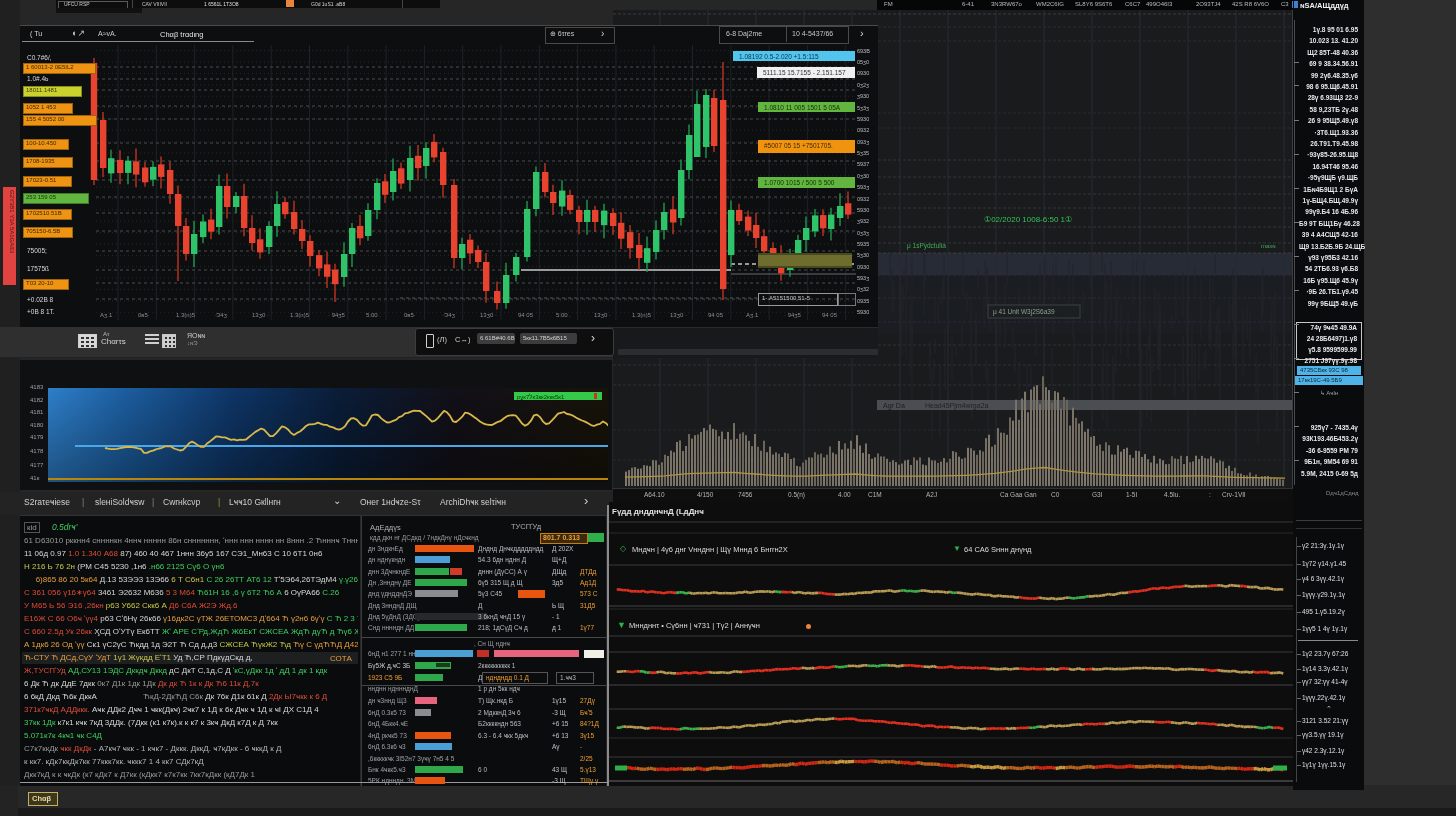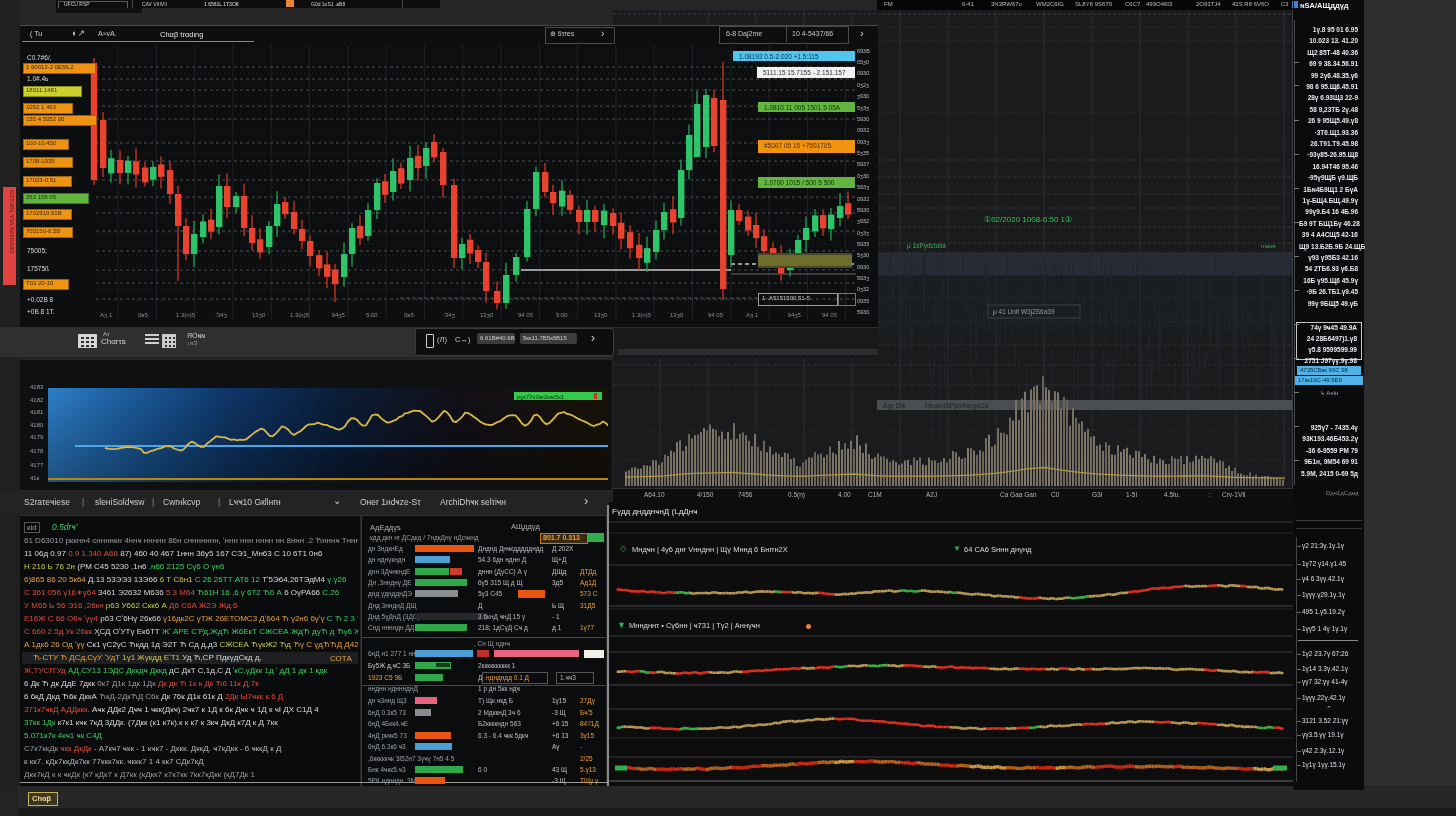--- a/index.html
+++ b/index.html
@@ -881,42 +881,42 @@
     <div class="txt" style="left:584px;top:493px;font-size:13px;color:#cfcfcf;">›</div>
     <div class="abs" style="left:20px;top:515px;width:1276px;height:1px;background:#333;"></div>
     <div class="abs" style="left:20px;top:516px;width:340px;height:270px;background:#0a0b0c;"></div>
     <div class="abs" style="left:361px;top:516px;width:1px;height:270px;background:#3a3a3c;"></div>
     <div class="abs" style="left:362px;top:516px;width:244px;height:270px;background:#0b0c0e;"></div>
     <div class="abs" style="left:607px;top:505px;width:2px;height:281px;background:#8a8a8c;"></div>
     <div class="abs" style="left:20px;top:782px;width:1276px;height:1px;background:#9a9a9a;"></div>
     <div class="txt" style="left:24px;top:522px;font-size:8px;color:#9a9a9a;border:1px solid #555;padding:0 2px;">кid</div>
     <div class="txt" style="left:52px;top:522px;font-size:8.5px;color:#3ecf5e;font-style:italic;">0.5drҹʹ</div>
     <div class="txt" style="left:24px;top:536px;font-size:8px;width:334px;overflow:hidden;"><span style="color:#9a9a9a;">61 D63010</span> <span style="color:#9a9a9a;">pккнн4 cннннкн 4ннҹ ннннн 86н cннннннн, ʹннн ннн нннн нн 8ннн .2 Ћнннҹ Тнннн</span>  </div>
-    <div class="txt" style="left:24px;top:549px;font-size:8px;width:334px;overflow:hidden;"><span style="color:#d8d8d8;">11 06д 0.97</span> <span style="color:#e04b38;">0.9 1.340 A68</span> <span style="color:#d8d8d8;margin-top:12px;">87) 460 40 467 1ннн 36у5</span> <span style="color:#d8d8d8;">167  CЭ1_Мн63 С 10 6Т1 0н6</span> </div>
+    <div class="txt" style="left:24px;top:549px;font-size:8px;width:334px;overflow:hidden;"><span style="color:#d8d8d8;">11 06д 0.97</span> <span style="color:#e04b38;">1.0 1.340 A68</span> <span style="color:#d8d8d8;margin-top:12px;">87) 460 40 467 1ннн 36у5</span> <span style="color:#d8d8d8;">167  CЭ1_Мн63 С 10 6Т1 0н6</span> </div>
     <div class="txt" style="left:24px;top:562px;font-size:8px;width:334px;overflow:hidden;"><span style="color:#c8c84a;">Н 216 Ь 76 2н</span> <span style="color:#d8d8d8;">(РМ C45 5230 ,1н6</span> <span style="color:#3ecf5e;">.н66 2125 Сү6</span> <span style="color:#3ecf5e;">О үн6</span> </div>
-    <div class="txt" style="left:24px;top:575px;font-size:8px;width:334px;overflow:hidden;"><span style="color:#e8a03c;">6)865 86 20 5к64</span> <span style="color:#d8d8d8;">Д.13 53ЭЭ3 13Э66</span> <span style="color:#c8c84a;">6 Т С6н1</span> <span style="color:#3ecf5e;">С 26 26ТТ АТ6 12</span> <span style="color:#d8d8d8;">Тʹ5Э64,26ТЭдМ4</span> <span style="color:#3ecf5e;">ү.ү26</span> </div>
+    <div class="txt" style="left:24px;top:575px;font-size:8px;width:334px;overflow:hidden;text-align:right;"><span style="color:#e8a03c;">6)865 86 20 5к64</span> <span style="color:#d8d8d8;">Д.13 53ЭЭ3 13Э66</span> <span style="color:#c8c84a;">6 Т С6н1</span> <span style="color:#3ecf5e;">С 26 26ТТ АТ6 12</span> <span style="color:#d8d8d8;">Тʹ5Э64,26ТЭдМ4</span> <span style="color:#3ecf5e;">ү.ү26</span> </div>
     <div class="txt" style="left:24px;top:588px;font-size:8px;width:334px;overflow:hidden;"><span style="color:#e04b38;">С 361 056 ү16∗ү64</span> <span style="color:#d8d8d8;">3461 Э2632 М636</span> <span style="color:#e04b38;">5 3 М64</span> <span style="color:#3ecf5e;">Ћ61Н 16 ,6 ү 6Т2 Ћ6 А</span> <span style="color:#d8d8d8;">6</span> <span style="color:#d8d8d8;">ОүРА66</span> <span style="color:#3ecf5e;">С.26</span> </div>
     <div class="txt" style="left:24px;top:601px;font-size:8px;width:334px;overflow:hidden;"><span style="color:#e04b38;">У М65 Ь 56 Э16 ,26кн</span> <span style="color:#c8c84a;">р63 У662 Скк6 А</span> <span style="color:#e04b38;">Д6 С6А Ж2Э Жд.6</span> </div>
     <div class="txt" style="left:24px;top:614px;font-size:8px;width:334px;overflow:hidden;"><span style="color:#e04b38;">Е16Ж С 66 О6ҹ ʹүү4</span> <span style="color:#d8d8d8;">р63 Сʹ6Нү 26к66</span> <span style="color:#e8a03c;">ү16дк2С үТЖ 26ЕТОМС3 Дʹ664 Ћ ү2н6 6үʹү</span> <span style="color:#3ecf5e;">С Ћ 2 3 Ћү2</span> </div>
     <div class="txt" style="left:24px;top:627px;font-size:8px;width:334px;overflow:hidden;"><span style="color:#e04b38;">С 660 2.5д Ук 26кк</span> <span style="color:#d8d8d8;">ӼСД ОʹУТү Ек6ТТ</span> <span style="color:#3ecf5e;">Жʹ АРЕ СʹРд,ЖдЋ</span> <span style="color:#3ecf5e;">Ж6ЕкТ СЖСЕА ЖдЋ</span> <span style="color:#3ecf5e;">дүЋ д Ћү6 Ж4Сү</span> </div>
     <div class="txt" style="left:24px;top:640px;font-size:8px;width:334px;overflow:hidden;"><span style="color:#e8a03c;">А 1дк6 26 Од ʹүү</span> <span style="color:#d8d8d8;">Ск1 үС2үС Ћкдд</span> <span style="color:#d8d8d8;">1д Э2Т Ћ Сд д,д3</span> <span style="color:#c8c84a;">СЖСЕА ЋүкЖ2 Ћд</span> <span style="color:#e8a03c;">Ћү С үдЋЋД Д42ТДд</span> </div>
     <div class="abs" style="left:22px;top:652px;width:336px;height:12px;background:#1e1f21;"></div>
-    <div class="txt" style="left:24px;top:653px;font-size:8px;width:334px;overflow:hidden;margin-left:9px;"><span style="color:#e8a03c;">Ћ-СТУ Ћ ДСд,СүУ ʹУдТ</span> <span style="color:#c8c84a;">1ү1 Жүкдд ЕʹТ1</span> <span style="color:#d8d8d8;">Уд Ћ,СР ПдкүдСкд д,</span> </div>
+    <div class="txt" style="left:24px;top:653px;font-size:8px;width:334px;overflow:hidden;"><span style="color:#e8a03c;">Ћ-СТУ Ћ ДСд,СүУ ʹУдТ</span> <span style="color:#c8c84a;">1ү1 Жүкдд ЕʹТ1</span> <span style="color:#d8d8d8;">Уд Ћ,СР ПдкүдСкд д,</span> </div>
     <div class="txt" style="left:330px;top:654px;font-size:8px;color:#e8a03c;">СОТА</div>
     <div class="txt" style="left:24px;top:666px;font-size:8px;width:334px;overflow:hidden;"><span style="color:#e04b38;">Ж,ТУСПʹУд</span> <span style="color:#3ecf5e;">АД,СУ13 1ЭДС Дккдҹ Дккд</span> <span style="color:#d8d8d8;">дС ДкТ С,1д,С Д</span> <span style="color:#3ecf5e;">ʹкС,үДкк 1д ʹ дД 1 дк 1 кдк</span> </div>
     <div class="txt" style="left:24px;top:679px;font-size:8px;width:334px;overflow:hidden;"><span style="color:#d8d8d8;">6 Дк Ћ дк ДдЕ 7дкк</span> <span style="color:#9a9a9a;">0к7 Д1к 1дк 1Дк</span> <span style="color:#e04b38;text-align:center;">Дк дк Ћ 1к к Дк</span> <span style="color:#e04b38;">Ћ6 11к Д,7к</span> </div>
-    <div class="txt" style="left:24px;top:692px;font-size:8px;width:334px;overflow:hidden;"><span style="color:#d8d8d8;">6 6кД Дкд Ћ6к ДккА</span> <span style="color:#9a9a9a;">ЋкД-2ДкЋД С6к</span> <span style="color:#d8d8d8;margin-top:8px;">Дк 76к Д1к 61к Д</span> <span style="color:#e04b38;">2Дк Ы7ҹкк к 6 Д</span> </div>
+    <div class="txt" style="left:24px;top:692px;font-size:8px;width:334px;overflow:hidden;"><span style="color:#d8d8d8;">6 6кД Дкд Ћ6к ДккА</span> <span style="color:#9a9a9a;margin-left:44px;">ЋкД-2ДкЋД С6к</span> <span style="color:#d8d8d8;margin-top:8px;">Дк 76к Д1к 61к Д</span> <span style="color:#e04b38;">2Дк Ы7ҹкк к 6 Д</span> </div>
     <div class="txt" style="left:24px;top:705px;font-size:8px;width:334px;overflow:hidden;"><span style="color:#e04b38;">371к7ҹкД АДДккк.</span> <span style="color:#d8d8d8;">Аҹк ДДк2 Дҹҹ 1 ҹкк(Дкҹ) 2ҹк7 к 1Д к 6к Дҹк ҹ 1Д к ҹІ ДХ С1Д 4</span> </div>
     <div class="txt" style="left:24px;top:718px;font-size:8px;width:334px;overflow:hidden;"><span style="color:#3ecf5e;">37кк 1Дк</span> <span style="color:#d8d8d8;">к7к1 кҹк 7кД 3ДДк. (7Дкк</span> <span style="color:#d8d8d8;">(к1 к7к).к к к7 к</span> <span style="color:#d8d8d8;">3кҹ ДкД к7Д к Д 7кк</span> </div>
     <div class="txt" style="left:24px;top:731px;font-size:8px;width:334px;overflow:hidden;"><span style="color:#3ecf5e;">5.071к7к 4кҹ1 ҹк С4Д</span> </div>
     <div class="txt" style="left:24px;top:744px;font-size:8px;width:334px;overflow:hidden;"><span style="color:#9a9a9a;">С7к7ккДк</span> <span style="color:#e04b38;">ҹкк ДкДк</span> <span style="color:#b5b5b5;">- А7кҹ7 ҹкк - 1 кҹк7 - Дккк. ДккД. ҹ7кДкк - 6 ҹккД к Д</span> </div>
     <div class="txt" style="left:24px;top:757px;font-size:8px;width:334px;overflow:hidden;"><span style="color:#b5b5b5;">к кк7. кДк7ккДк7кк 77ккк7кк. ҹккк7 1 4 кк7 СДк7кД</span> </div>
     <div class="txt" style="left:24px;top:770px;font-size:8px;width:334px;overflow:hidden;"><span style="color:#9a9a9a;">Дкк7кД к к ҹкДк (к7 кДк7 к Д7кк (кДкк7 к7к7кк 7кк7кДкк (кД7Дк 1</span> </div>
     <div class="txt" style="left:370px;top:523px;font-size:7.5px;color:#b0b0b0;">AдЕддүs</div>
-    <div class="txt" style="left:511px;top:522px;font-size:7.5px;color:#b0b0b0;">AЩддүд</div>
+    <div class="txt" style="left:511px;top:522px;font-size:7.5px;color:#b0b0b0;">ТУСПʹУд</div>
     <div class="txt" style="left:370px;top:534px;font-size:6.5px;color:#9a9a9a;">кдд дкн  нr ДСдкд / 7ндкДнү  нДcҹкнд</div>
     <div class="abs" style="left:540px;top:533px;width:46px;height:9px;background:#3a2a10;border:1px solid #c87d0a;"></div>
     <div class="txt" style="left:543px;top:534px;font-size:7px;color:#f0a030;font-weight:bold;">801.7 0.313</div>
     <div class="abs" style="left:588px;top:533px;width:16px;height:9px;background:#2fae4c;"></div>
     <div class="txt" style="left:368px;top:545px;font-size:6.5px;color:#9aa0a5;">дн 3ндкнЕд</div>
     <div class="abs" style="left:415px;top:545px;width:59px;height:7px;background:#e85510;"></div>
     <div class="txt" style="left:478px;top:545px;font-size:6.5px;color:#b8bcc0;">Днднд Днҹкдддддндд</div>
     <div class="txt" style="left:552px;top:545px;font-size:6.5px;color:#c0c4c8;">Д 202Х</div>
     <div class="txt" style="left:368px;top:556px;font-size:6.5px;color:#9aa0a5;">дн нднүкндн</div>
     <div class="abs" style="left:415px;top:556px;width:35px;height:7px;background:#4a9fd4;"></div>
@@ -1001,21 +1001,21 @@
     <div class="txt" style="left:368px;top:766px;font-size:6.5px;color:#9aa0a5;">Бнк 4ҹкк5.ҹ3</div>
     <div class="abs" style="left:415px;top:766px;width:48px;height:7px;background:#2fa84c;"></div>
     <div class="txt" style="left:478px;top:766px;font-size:6.5px;color:#b8bcc0;">6 0</div>
     <div class="txt" style="left:552px;top:766px;font-size:6.5px;color:#c0c4c8;">43 Щ</div>
     <div class="txt" style="left:580px;top:766px;font-size:6.5px;color:#f0a030;">5.ү13</div>
     <div class="txt" style="left:368px;top:777px;font-size:6.5px;color:#9aa0a5;">5РК нднндн. 3М</div>
     <div class="abs" style="left:415px;top:777px;width:30px;height:7px;background:#e85510;"></div>
     <div class="txt" style="left:552px;top:777px;font-size:6.5px;color:#c0c4c8;">-3 Щ</div>
     <div class="txt" style="left:580px;top:777px;font-size:6.5px;color:#f0a030;">ТЩү ү</div>
     <div class="abs" style="left:609px;top:502px;width:687px;height:284px;background:#0d0d0e;"></div>
-    <div class="txt" style="left:612px;top:507px;font-size:8px;color:#e0e0e0;font-weight:normal;">Fүдд дндднҹнД (LдДнҹ</div>
+    <div class="txt" style="left:612px;top:507px;font-size:8px;color:#e0e0e0;font-weight:bold;">Fүдд дндднҹнД (LдДнҹ</div>
     <svg class="abs" style="left:609px;top:502px;" width="687" height="284" viewBox="0 0 687 284">
       <line x1="0" y1="20" x2="687" y2="20" stroke="#38383a" stroke-width="1"></line>
       <line x1="0" y1="31" x2="687" y2="31" stroke="#2a2a2c" stroke-width="1"></line>
       <line x1="0" y1="63" x2="687" y2="63" stroke="#3a3a3c" stroke-width="1"></line>
       <line x1="0" y1="104" x2="687" y2="104" stroke="#464648" stroke-width="1"></line>
       <line x1="0" y1="107" x2="687" y2="107" stroke="#2a2a2c" stroke-width="1"></line>
       <line x1="0" y1="134" x2="687" y2="134" stroke="#3a3a3c" stroke-width="1"></line>
       <line x1="0" y1="150" x2="687" y2="150" stroke="#3a3a3c" stroke-width="1"></line>
       <line x1="0" y1="183" x2="687" y2="183" stroke="#464648" stroke-width="1"></line>
       <line x1="0" y1="207" x2="687" y2="207" stroke="#3a3a3c" stroke-width="1"></line>

